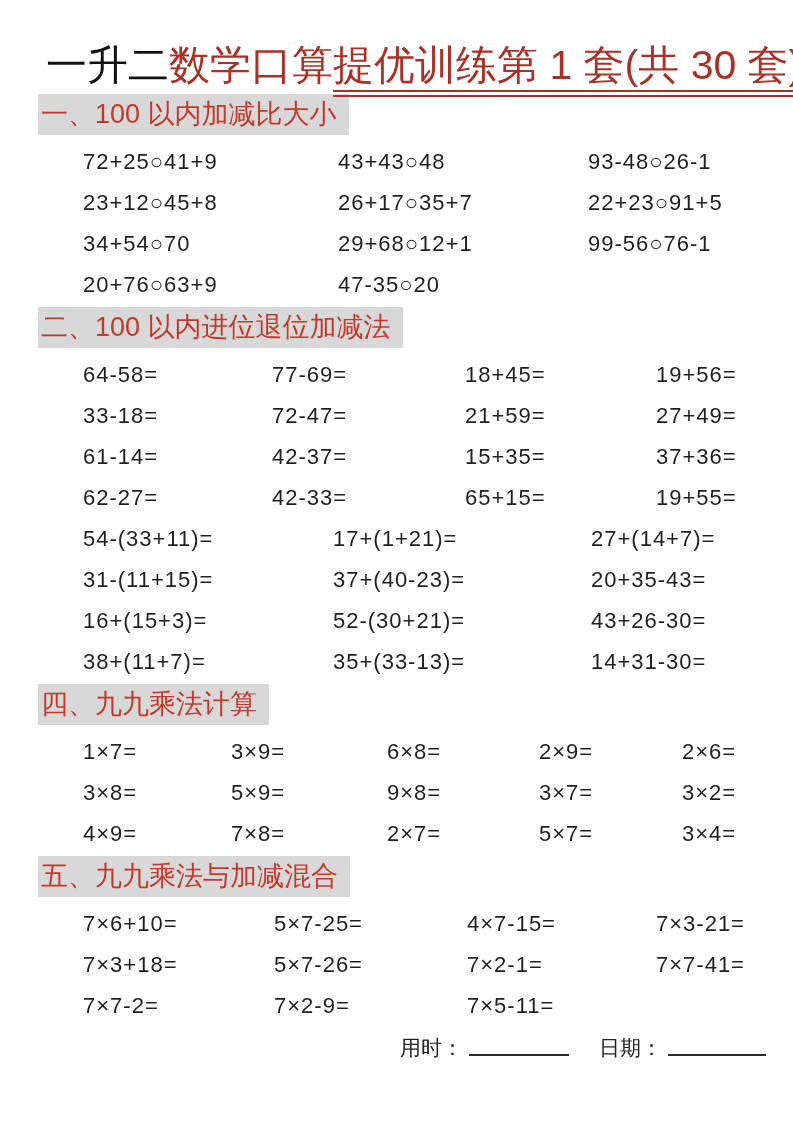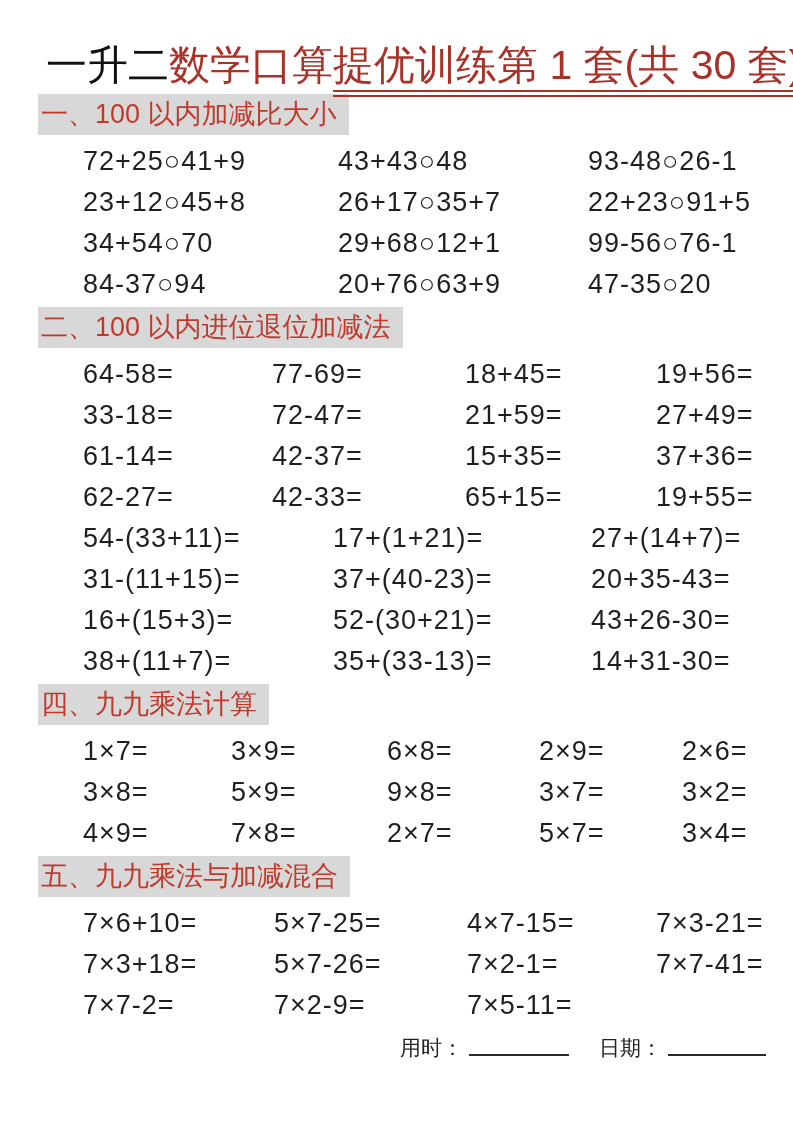--- a/index.html
+++ b/index.html
@@ -47,21 +47,21 @@
     padding: 7px 12px 7px 3px;
     margin: 2px 0 6px 0;
     white-space: nowrap;
   }
   
   .grid {
     display: grid;
     grid-auto-rows: 41px;
     align-items: center;
     margin-left: 45px;
-    font-size: 27px;
+    font-size: 22px;
   }
   .problem {
     white-space: nowrap;
     letter-spacing: 1px;
     color: #1f1f1f;
   }
   
   .footer {
     display: flex;
     align-items: flex-start;
@@ -95,21 +95,20 @@
           <div class="grid" style="grid-template-columns: 255px 250px 1fr;">
             <div class="problem">72+25○41+9</div>
             <div class="problem">43+43○48</div>
             <div class="problem">93-48○26-1</div>
             <div class="problem">23+12○45+8</div>
             <div class="problem">26+17○35+7</div>
             <div class="problem">22+23○91+5</div>
             <div class="problem">34+54○70</div>
             <div class="problem">29+68○12+1</div>
             <div class="problem">99-56○76-1</div>
-            <div class="problem">84-37○94</div>
             <div class="problem">20+76○63+9</div>
             <div class="problem">47-35○20</div>
           </div>
         </div>
         <div>
           <div class="section-heading">二、100 以内进位退位加减法</div>
           <div class="grid" style="grid-template-columns: 189px 193px 191px 1fr;">
             <div class="problem">64-58=</div>
             <div class="problem">77-69=</div>
             <div class="problem">18+45=</div>

